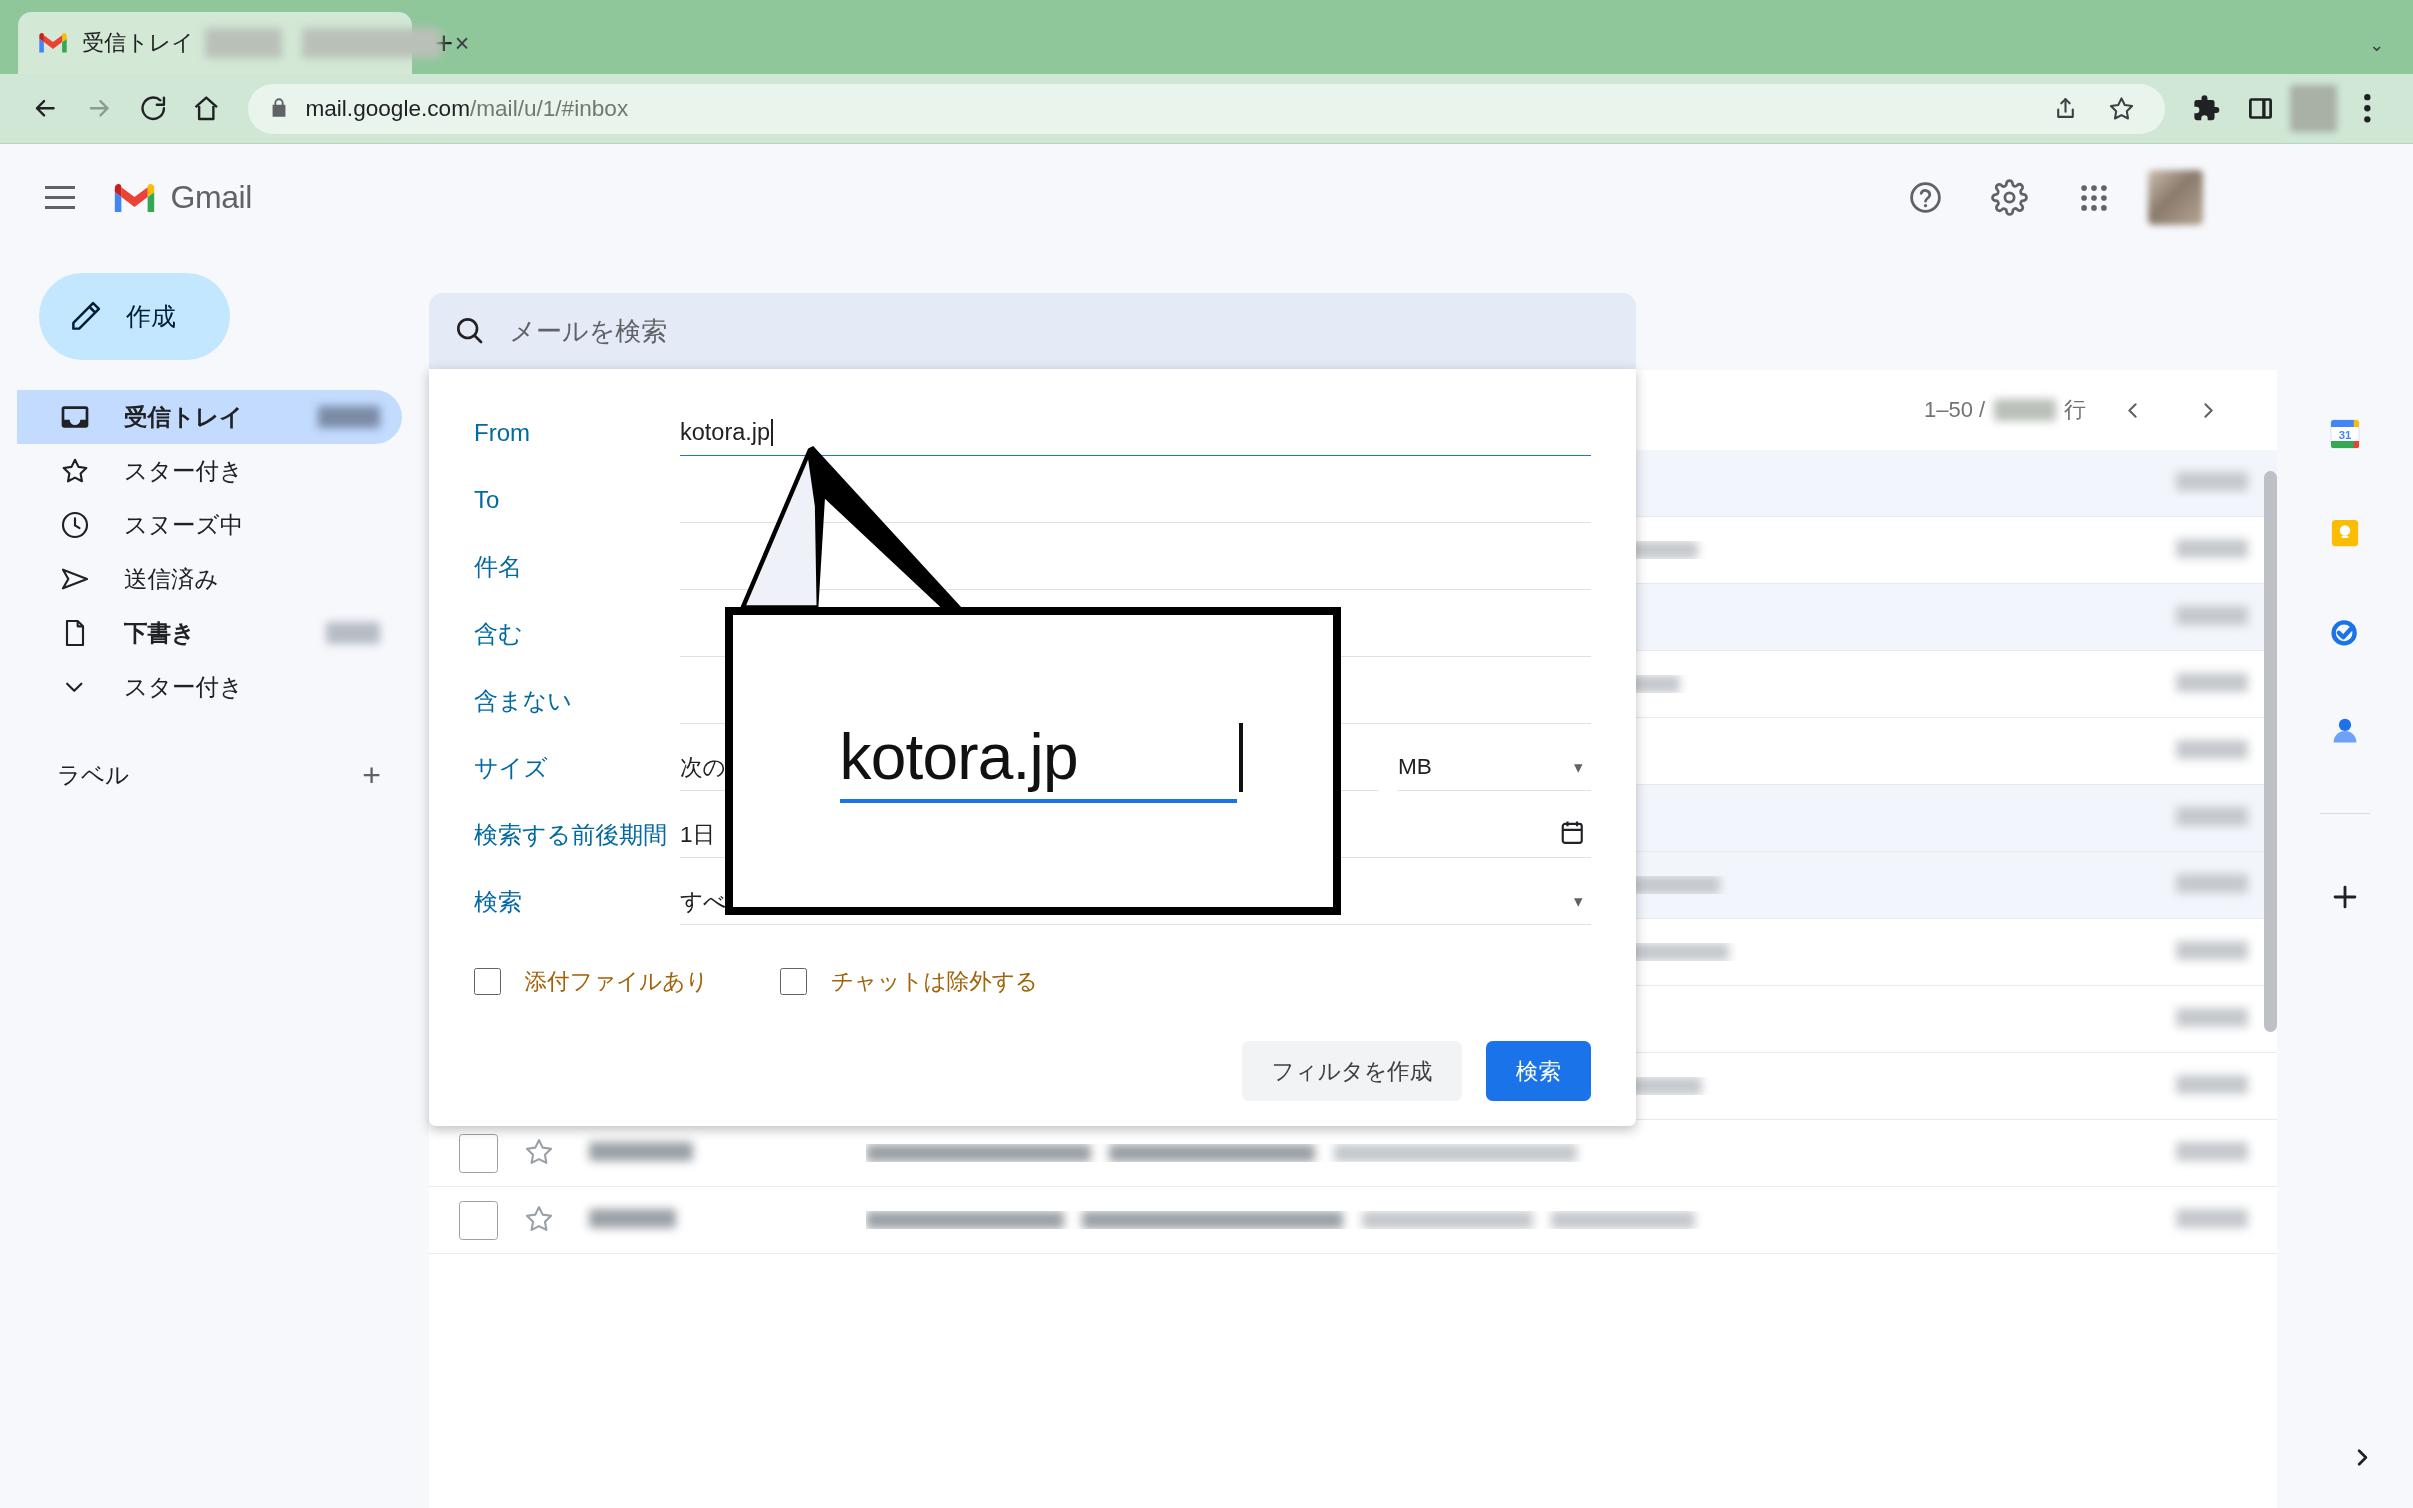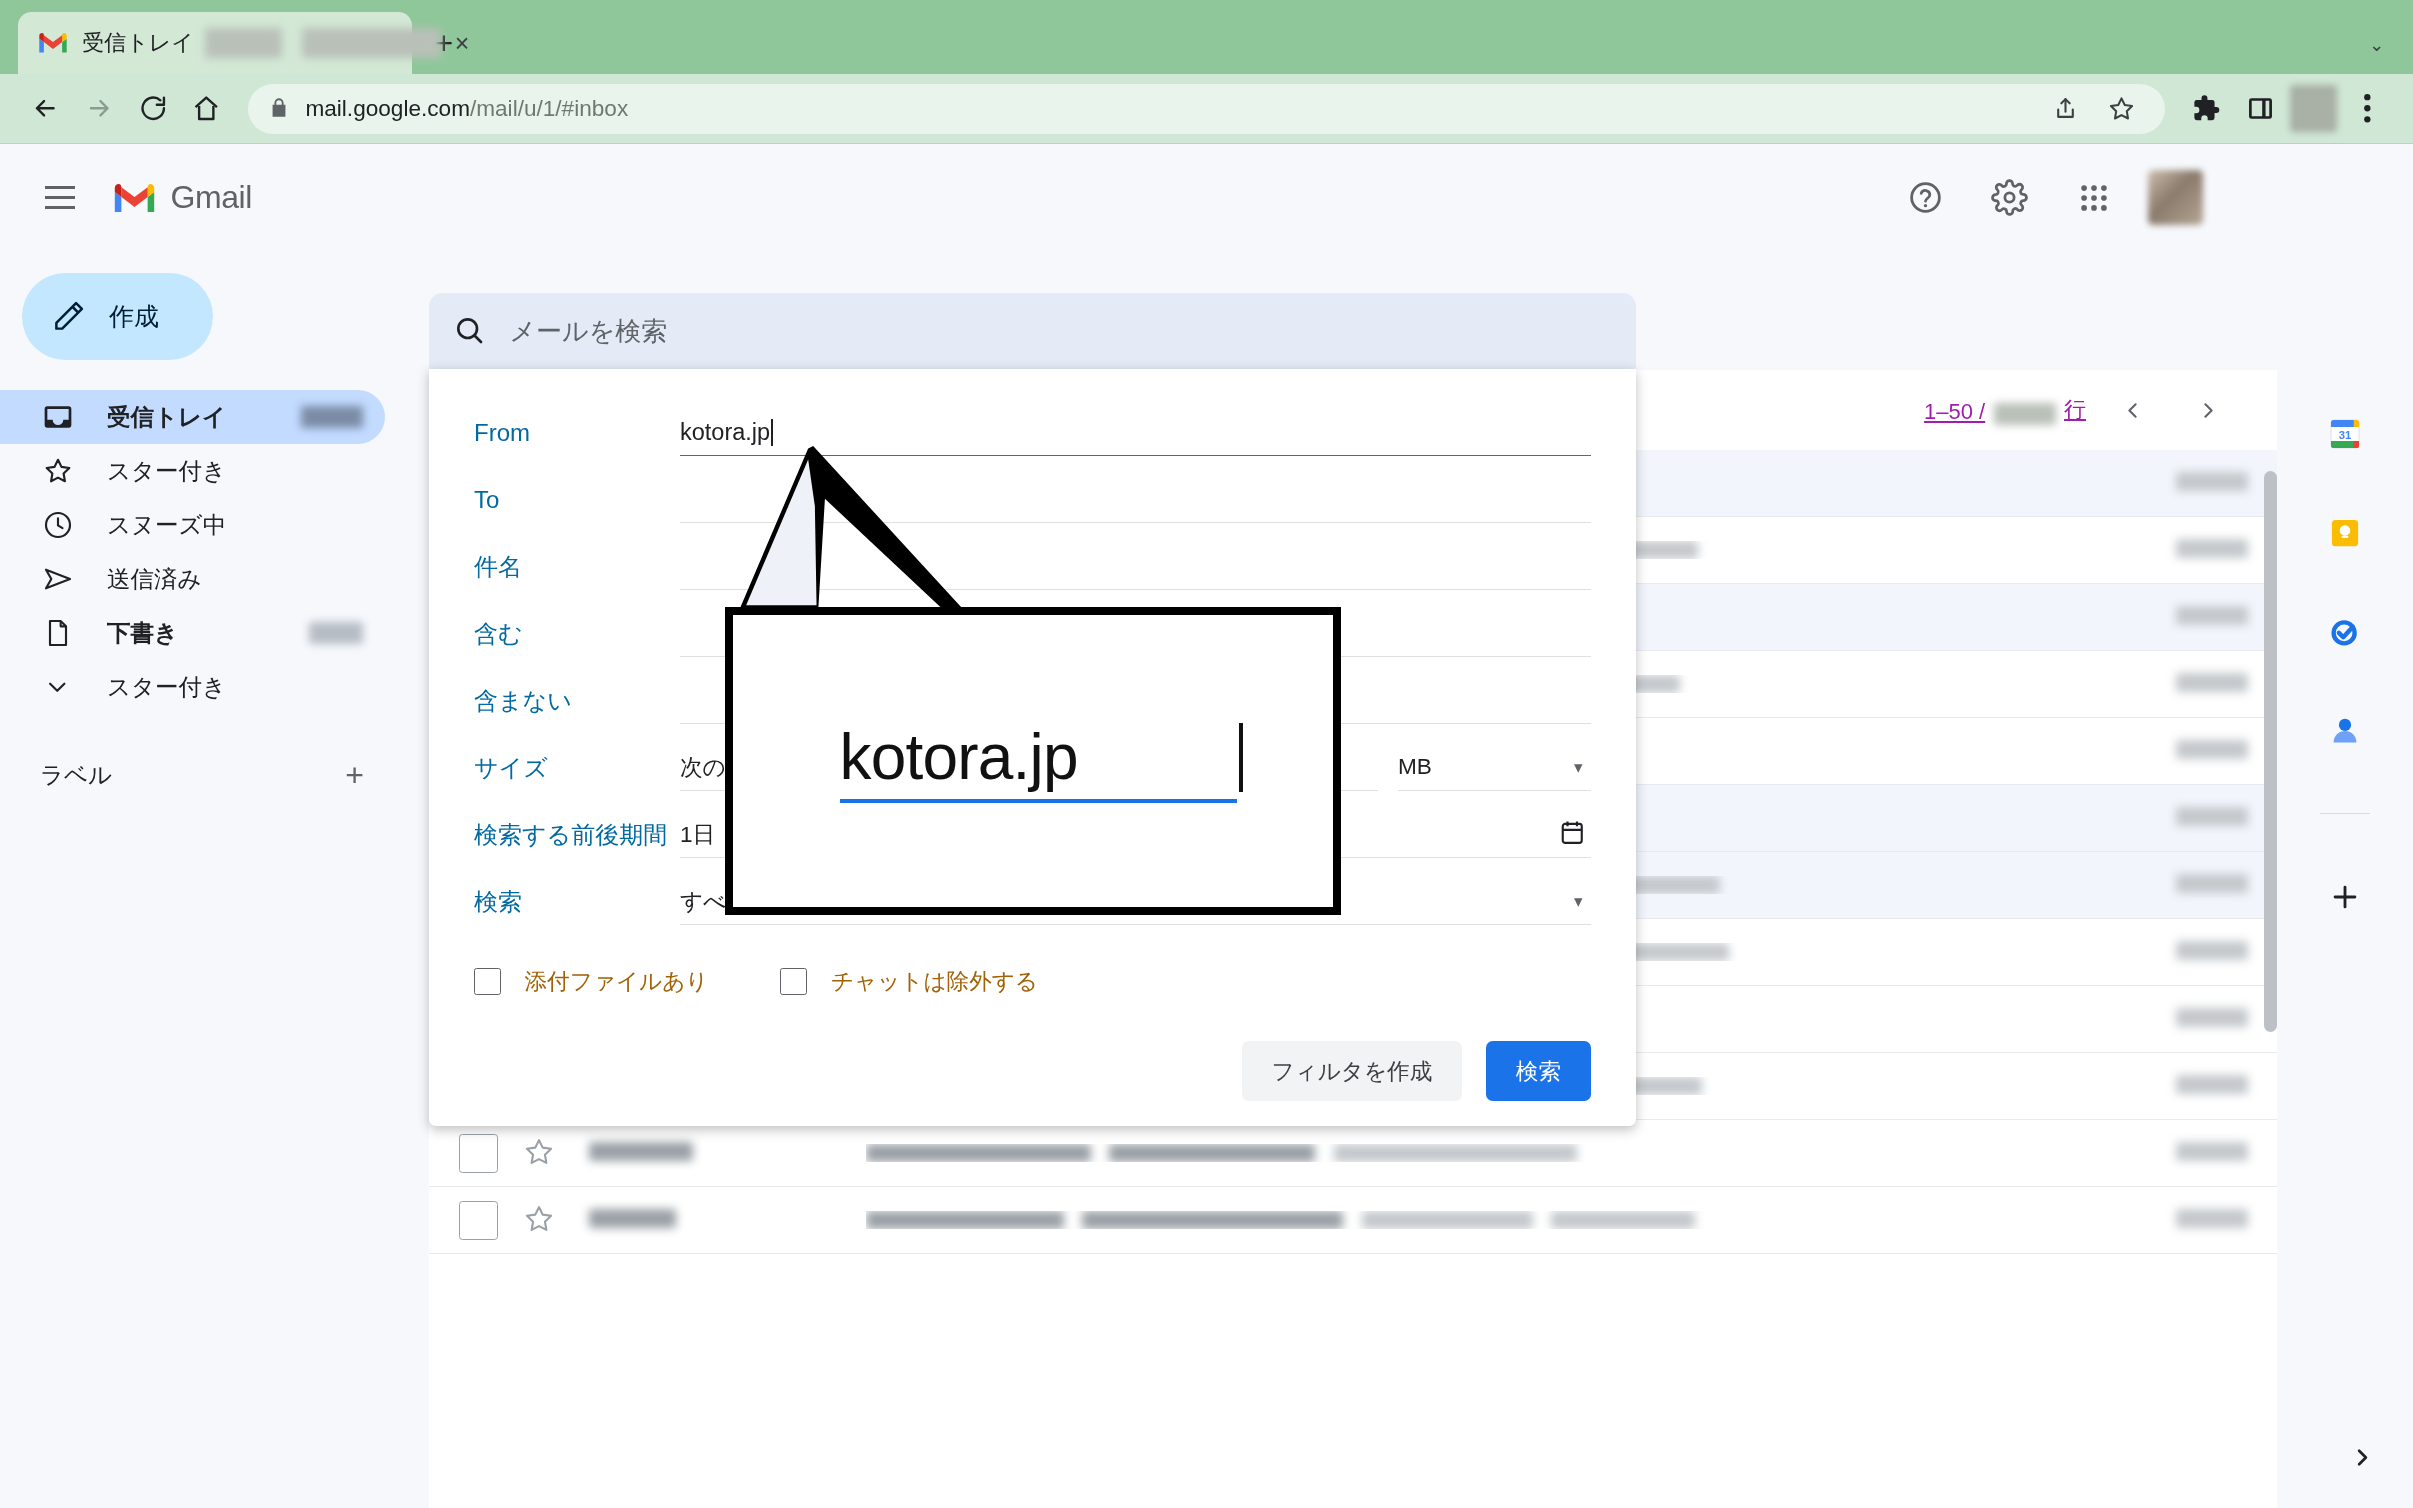--- a/index.html
+++ b/index.html
@@ -167,21 +167,21 @@
     width: 55px; height: 55px;
     border-radius: 5px;
     background: linear-gradient(135deg,#cdbfae 0%, #8a7b6c 45%, #b5a594 100%);
     filter: blur(3.4px);
     cursor: pointer;
   }
 
   
   .sidebar {
     position: absolute;
-    left: 0; top: 107px;
+    left: 17px; top: 107px;
     width: 429px; bottom: 0;
     padding-top: 22px;
   }
   .compose {
     margin: 0 0 0 22px;
     width: 191px; height: 87px;
     background: #c2e7ff;
     border-radius: 44px;
     display: flex; align-items: center;
     gap: 22px; padding-left: 30px;
@@ -228,21 +228,21 @@
     right: 136px; bottom: 0;
     background: #fff;
     border-radius: 0;
   }
   .list-toolbar {
     height: 80px;
     display: flex; align-items: center;
     justify-content: flex-end;
     padding-right: 39px; gap: 17px;
   }
-  .pagecount { font-size: 22px; color: #a21caf; display: flex; align-items: flex-end; gap: 5px; text-decoration: underline; }
+  .pagecount { font-size: 22px; color: #737373; display: flex; align-items: center; gap: 5px; }
   .page-arrow {
     width: 59px; height: 59px; border-radius: 50%;
     display: flex; align-items: center; justify-content: center;
     color: #5f6368; cursor: pointer; font-size: 28.5px;
   }
 
   .mail-row {
     height: 67px;
     display: flex; align-items: center;
     border-bottom: 0.8px solid #e8eaed;

